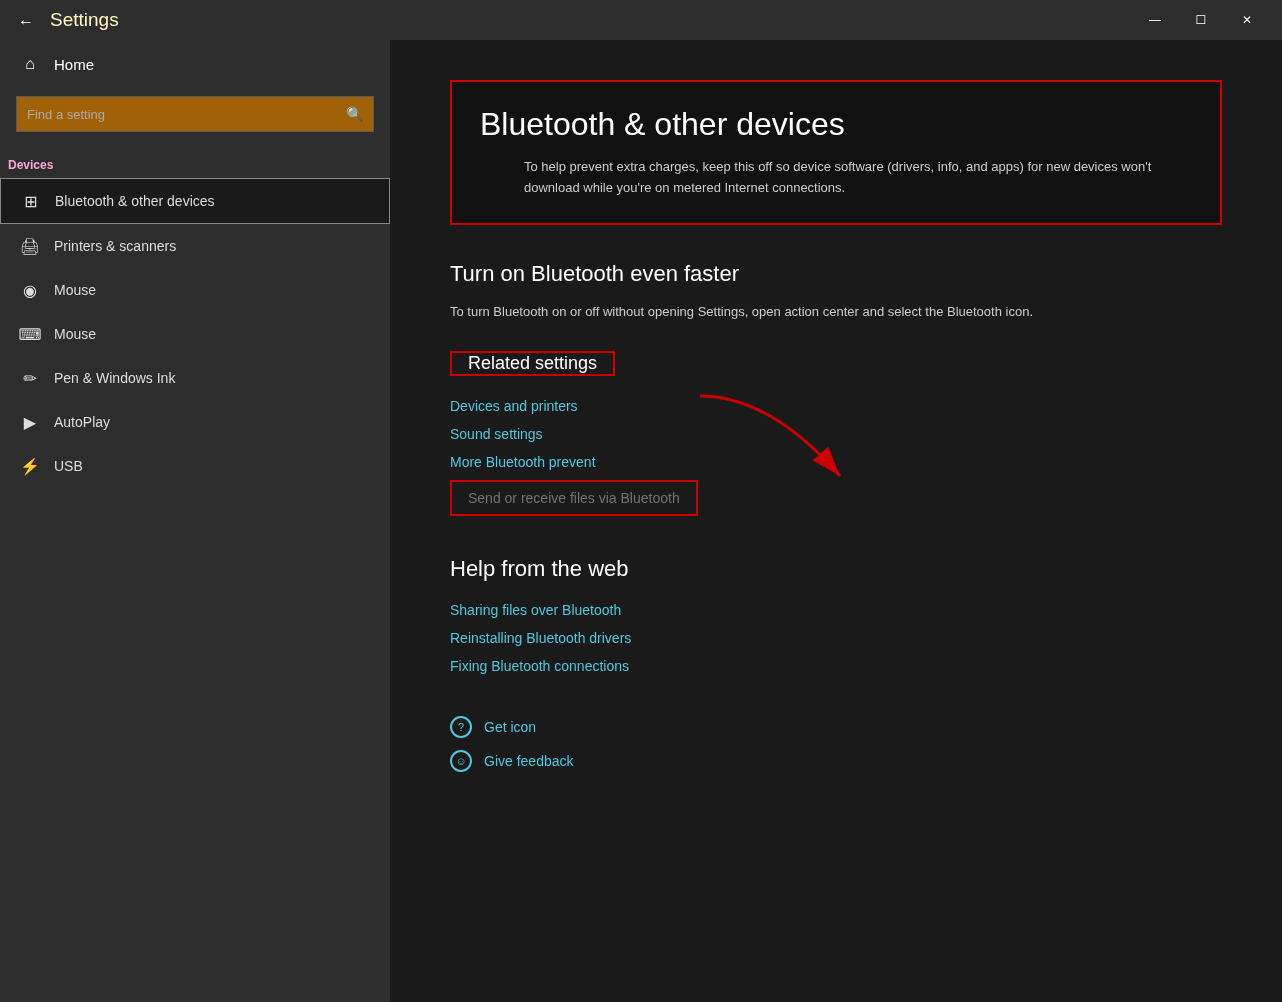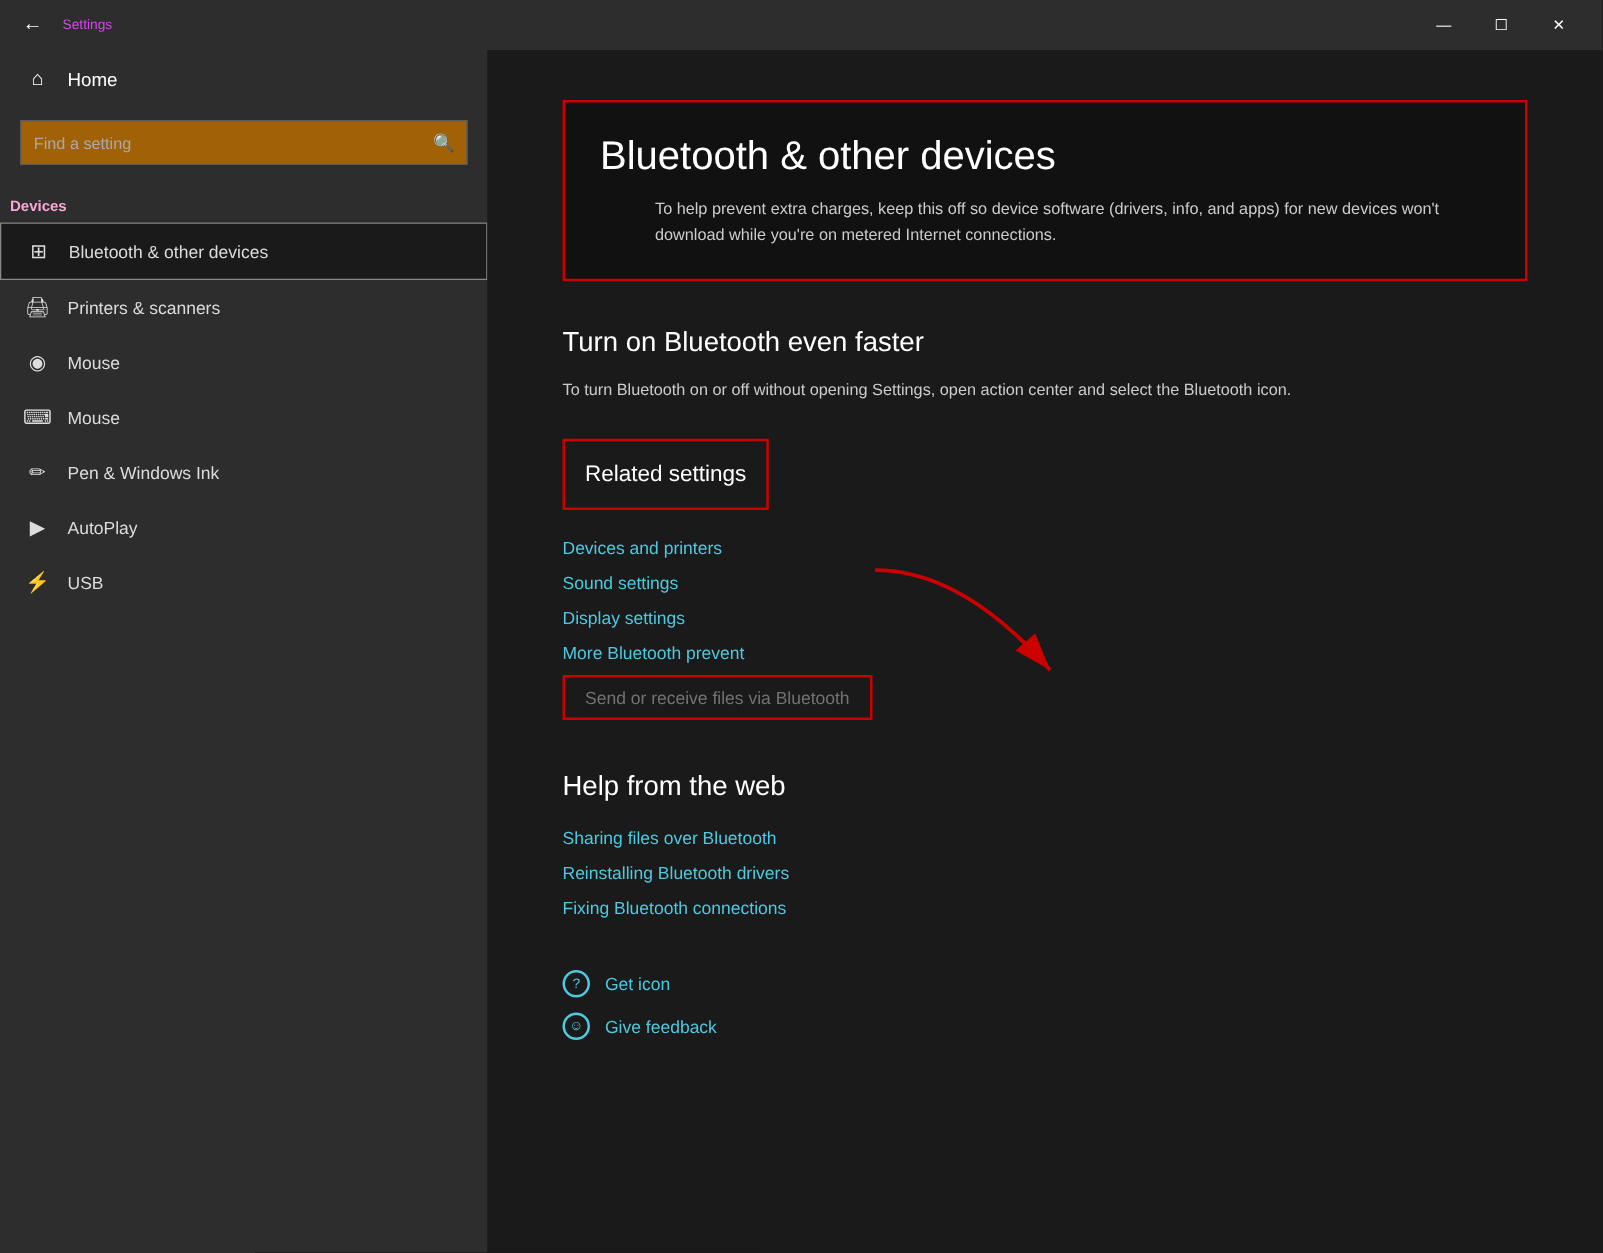--- a/index.html
+++ b/index.html
@@ -23,21 +23,21 @@
       padding: 0 12px;
       flex-shrink: 0;
     }
     .titlebar-back {
       width: 28px; height: 28px;
       display: flex; align-items: center; justify-content: center;
       cursor: pointer; color: #fff; font-size: 16px;
       margin-right: 10px;
     }
     .titlebar-title {
-      font-size: 11px; color: #d946ef; flex: 1;
+      font-size: 19px; color: #fef9c3; flex: 1;
     }
     .titlebar-controls {
       display: flex; gap: 0;
     }
     .titlebar-btn {
       width: 46px; height: 40px;
       display: flex; align-items: center; justify-content: center;
       cursor: pointer; font-size: 12px; color: #fff;
     }
 
@@ -155,21 +155,21 @@
       font-size: 13px;
       color: #ccc;
       margin-bottom: 30px;
       line-height: 1.5;
     }
 
     
     .related-settings-box {
       border: 2px solid #cc0000;
       display: inline-block;
-      padding: 16px 16px;
+      padding: 0 16px;
       margin-bottom: 16px;
     }
     .related-settings-box h2 {
       font-size: 18px;
       font-weight: 400;
     }
 
     .settings-link {
       display: block;
       color: #4ec9e0;
@@ -308,21 +308,20 @@
       <div class="section-desc">To turn Bluetooth on or off without opening Settings, open action center and select the Bluetooth icon.</div>
     </div>
 
     <div>
       <div class="related-settings-box">
         <h2>Related settings</h2>
       </div>
 
       <a class="settings-link">Devices and printers</a>
       <a class="settings-link">Sound settings</a>
-      <a class="settings-link">Display settings</a>
       <a class="settings-link">More Bluetooth prevent</a>
 
       
       <div class="arrow-container">
         <svg class="arrow-svg" width="200" height="110" viewBox="0 0 200 110">
           <defs>
             <marker id="arrowhead" markerWidth="10" markerHeight="7" refX="10" refY="3.5" orient="auto">
               <polygon points="0 0, 10 3.5, 0 7" fill="#cc0000"></polygon>
             </marker>
           </defs>

